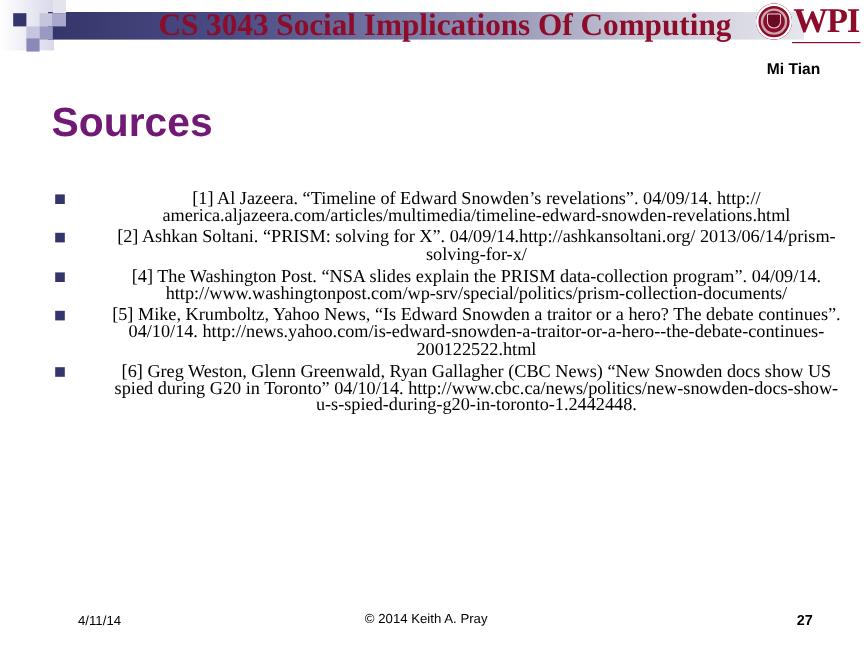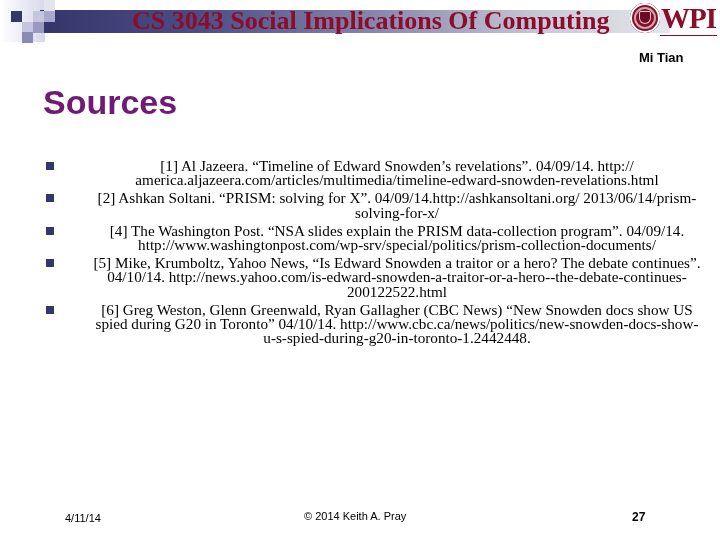--- a/index.html
+++ b/index.html
@@ -157,21 +157,21 @@
     .footer-copyright {
       position: absolute;
       left: 304px;
       top: 510px;
       font-family: "Liberation Sans", sans-serif;
       font-size: 11px;
       color: #000000;
     }
     .footer-page {
       position: absolute;
-      left: 632px;
+      left: 664px;
       top: 510px;
       font-family: "Liberation Sans", sans-serif;
       font-weight: bold;
       font-size: 12px;
       color: #000000;
     }
   </style>
 </head>
 <body>
 

